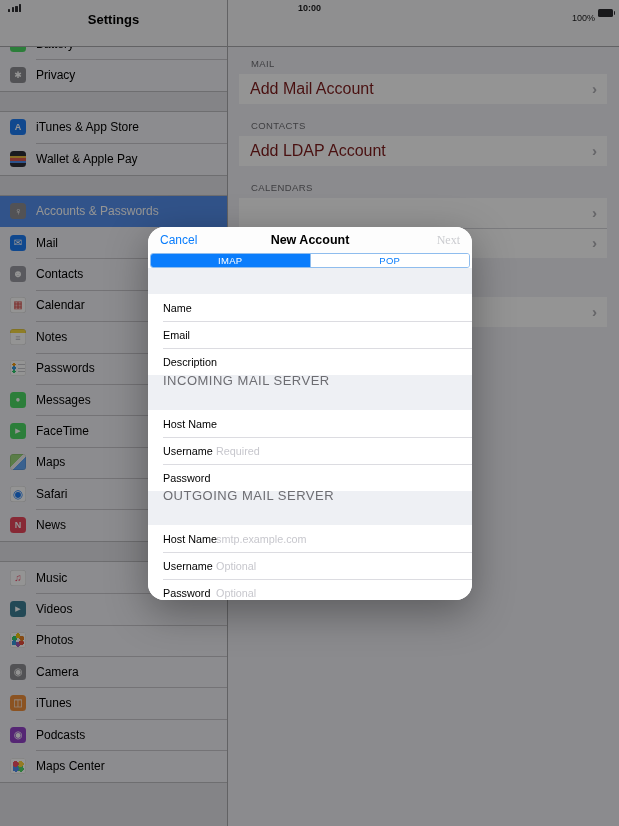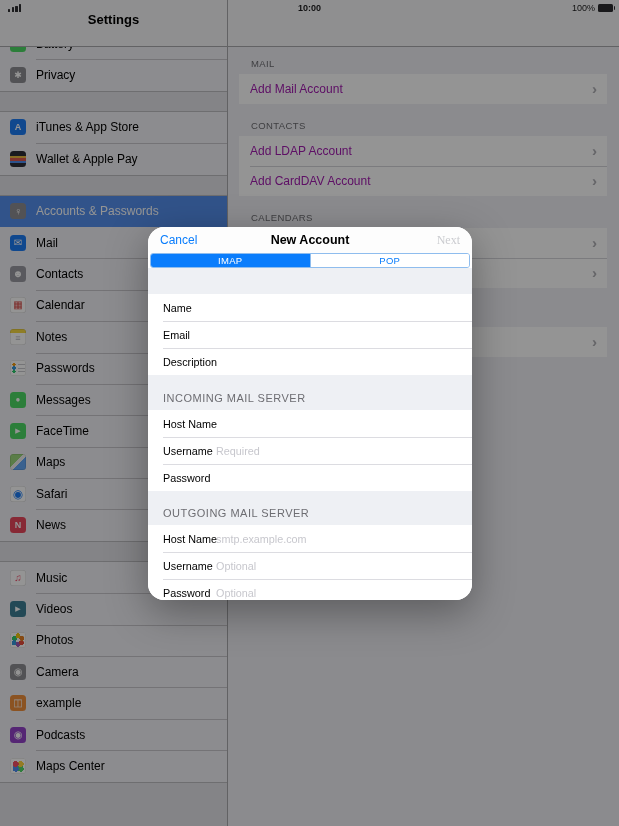--- a/index.html
+++ b/index.html
@@ -7,21 +7,21 @@
   body { font-family:"Liberation Sans", sans-serif; }
   .screen { position:relative; width:619px; height:826px; margin:0 auto; background:#efeff4; overflow:hidden; }
 
   
   .header { position:absolute; top:0; left:0; right:0; height:47px; background:#f7f7f8; border-bottom:1px solid #a9a9ad; z-index:10; }
   .sb-time { position:absolute; top:3px; left:0; right:0; text-align:center; font-size:9px; font-weight:bold; color:#1c1c1e; }
   .signal { position:absolute; top:4px; left:8px; display:flex; align-items:flex-end; gap:1.5px; height:8px; }
   .signal i { display:block; width:2.2px; background:#2f2f33; border-radius:0.5px; }
   .signal i:nth-child(1){height:3.5px}.signal i:nth-child(2){height:5px}.signal i:nth-child(3){height:6.5px}.signal i:nth-child(4){height:8px}
   .sb-right { position:absolute; top:3px; right:6px; display:flex; align-items:center; gap:3px; }
-  .sb-batt-pct { font-size:9px; color:#1c1c1e; }
+  .sb-batt-pct { font-size:9px; color:#1c1c1e;margin-top:10px; }
   .batt { position:relative; width:15px; height:7.5px; background:#2c2c30; border-radius:1.5px; }
   .batt .nub { position:absolute; right:-2.2px; top:2px; width:1.6px; height:3.5px; background:#2c2c30; border-radius:0 1px 1px 0; }
 
   .nav-left { position:absolute; top:6px; left:0; width:227px; height:27px; }
   .nav-right { position:absolute; top:14px; left:228px; right:0; height:27px; }
   .nav-title { position:absolute; left:0; right:0; top:0; height:27px; line-height:27px; text-align:center; font-size:13px; font-weight:bold; color:#000; }
   .back-btn { position:absolute; left:5px; top:0; height:27px; display:flex; align-items:center; color:#e7e9ec; font-size:12.5px; }
   .back-chev::after { content:"‹"; font-size:20px; line-height:20px; margin-right:4px; color:#e7e9ec; }
 
   .vdivider { position:absolute; top:0; bottom:0; left:227px; width:1px; background:#a9a9ad; z-index:12; }
@@ -63,40 +63,40 @@
   .ic-podcasts{background:#9343c8;font-size:10px}
   .ic-gamecenter{background-color:#fff;background-image:radial-gradient(circle 3.1px at 5.6px 6px,#f54f64 98%,transparent),radial-gradient(circle 3.1px at 10.6px 6px,#ffd43d 98%,transparent),radial-gradient(circle 3.1px at 5.6px 10.6px,#4f8ef0 98%,transparent),radial-gradient(circle 3.1px at 10.6px 10.6px,#53d86a 98%,transparent)}
 
   
   .content { position:absolute; top:42px; bottom:0; left:228px; right:0; background:#efeff4; z-index:5; }
   .sec-h { margin:17px 12px 5px 23px; font-size:9.5px; line-height:10px; color:#6d6d72; letter-spacing:.4px; }
   .cgroup { margin:0 12px 0 11px; background:#fff; }
   .cgroup.lone { margin-top:39px; }
   .crow { position:relative; height:30px; display:flex; align-items:center; padding:0 10px 0 11px; }
   .crow + .crow::before { content:""; position:absolute; top:0; left:11px; right:0; height:1px; background:#d4d4d9; }
-  .clabel { flex:1; font-size:12px; color:#a21caf; }
+  .clabel { flex:1; font-size:16px; color:#7f1d1d; }
   .chev::after { content:"›"; font-size:15px; color:#aeaeb3; font-weight:bold; }
 
   
   .scrim { position:absolute; inset:0; background:rgba(0,0,0,0.42); z-index:40; }
 
   
   .modal { position:absolute; left:148px; top:227px; width:324px; height:373px; background:#fff; border-radius:16px; overflow:hidden; z-index:60; box-shadow:0 12px 40px rgba(0,0,0,.35); }
   .m-header { position:relative; height:26px; background:#fdfdfd; }
   .m-title { position:absolute; left:0; right:0; top:0; height:26px; line-height:26px; text-align:center; font-size:12.5px; font-weight:bold; color:#000; }
   .m-cancel { position:absolute; left:12px; top:0; height:26px; border:none; background:none; font-family:inherit; font-size:12px; color:#0a7dfc; }
   .m-next { position:absolute; right:12px; top:0; height:26px; border:none; background:none; font-family:Liberation Serif, serif; font-size:12px; color:#cbccd0; }
   .seg { display:flex; margin:0 2px; height:15px; border:1px solid #8fbdee; border-radius:3px; overflow:hidden; background:#fff; }
   .seg-btn { flex:1; border:none; background:#fff; font-family:inherit; font-size:9.5px; letter-spacing:.3px; color:#0a7dfc; padding:0; }
   .seg-btn + .seg-btn { border-left:1px solid #8fbdee; }
   .seg-btn.sel { background:#0a7dfc; color:#fff; }
   .band { height:26px; background:#eef0f4; }
   .band-label { position:relative; height:35px; background:#eef0f4; }
   .band-label.b2 { height:34px; }
-  .band-text { position:absolute; left:15px; bottom:6px; font-size:11px; letter-spacing:.5px; color:#6d6d72; }
+  .band-text { position:absolute; left:15px; bottom:22px; font-size:13px; letter-spacing:.5px; color:#6d6d72; }
   .mrow { position:relative; height:27px; display:flex; align-items:center; padding-left:15px; background:#fff; }
   .mrow + .mrow::before { content:""; position:absolute; top:0; left:15px; right:0; height:1px; background:#dcdce1; }
   .mlabel { flex:none; width:53px; font-size:10.8px; color:#000; white-space:nowrap; }
   .mrow input { flex:1; min-width:0; border:none; outline:none; background:transparent; font-family:inherit; font-size:10.8px; color:#000; padding:0 10px 0 0; }
   .mrow input::placeholder { color:#c7c7cd; opacity:1; }
 </style>
 </head>
 <body>
 
 <div class="screen">
@@ -201,21 +201,21 @@
       <div class="srow">
         <span class="tile ic-photos light"></span>
         <span class="slabel">Photos</span>
       </div>
       <div class="srow">
         <span class="tile ic-camera">◉</span>
         <span class="slabel">Camera</span>
       </div>
       <div class="srow">
         <span class="tile ic-ibooks">◫</span>
-        <span class="slabel">example</span>
+        <span class="slabel">iTunes</span>
       </div>
       <div class="srow">
         <span class="tile ic-podcasts">◉</span>
         <span class="slabel">Podcasts</span>
       </div>
       <div class="srow">
         <span class="tile ic-gamecenter light"></span>
         <span class="slabel">Maps Center</span>
       </div>
     </div>
@@ -226,24 +226,20 @@
     <div class="cgroup">
       <div class="crow">
         <span class="clabel">Add Mail Account</span>
         <span class="chev"></span>
       </div>
     </div>
     <div class="sec-h">CONTACTS</div>
     <div class="cgroup">
       <div class="crow">
         <span class="clabel">Add LDAP Account</span>
-        <span class="chev"></span>
-      </div>
-      <div class="crow">
-        <span class="clabel">Add CardDAV Account</span>
         <span class="chev"></span>
       </div>
     </div>
     <div class="sec-h">CALENDARS</div>
     <div class="cgroup">
       <div class="crow">
         <span class="clabel"></span>
         <span class="chev"></span>
       </div>
       <div class="crow">

